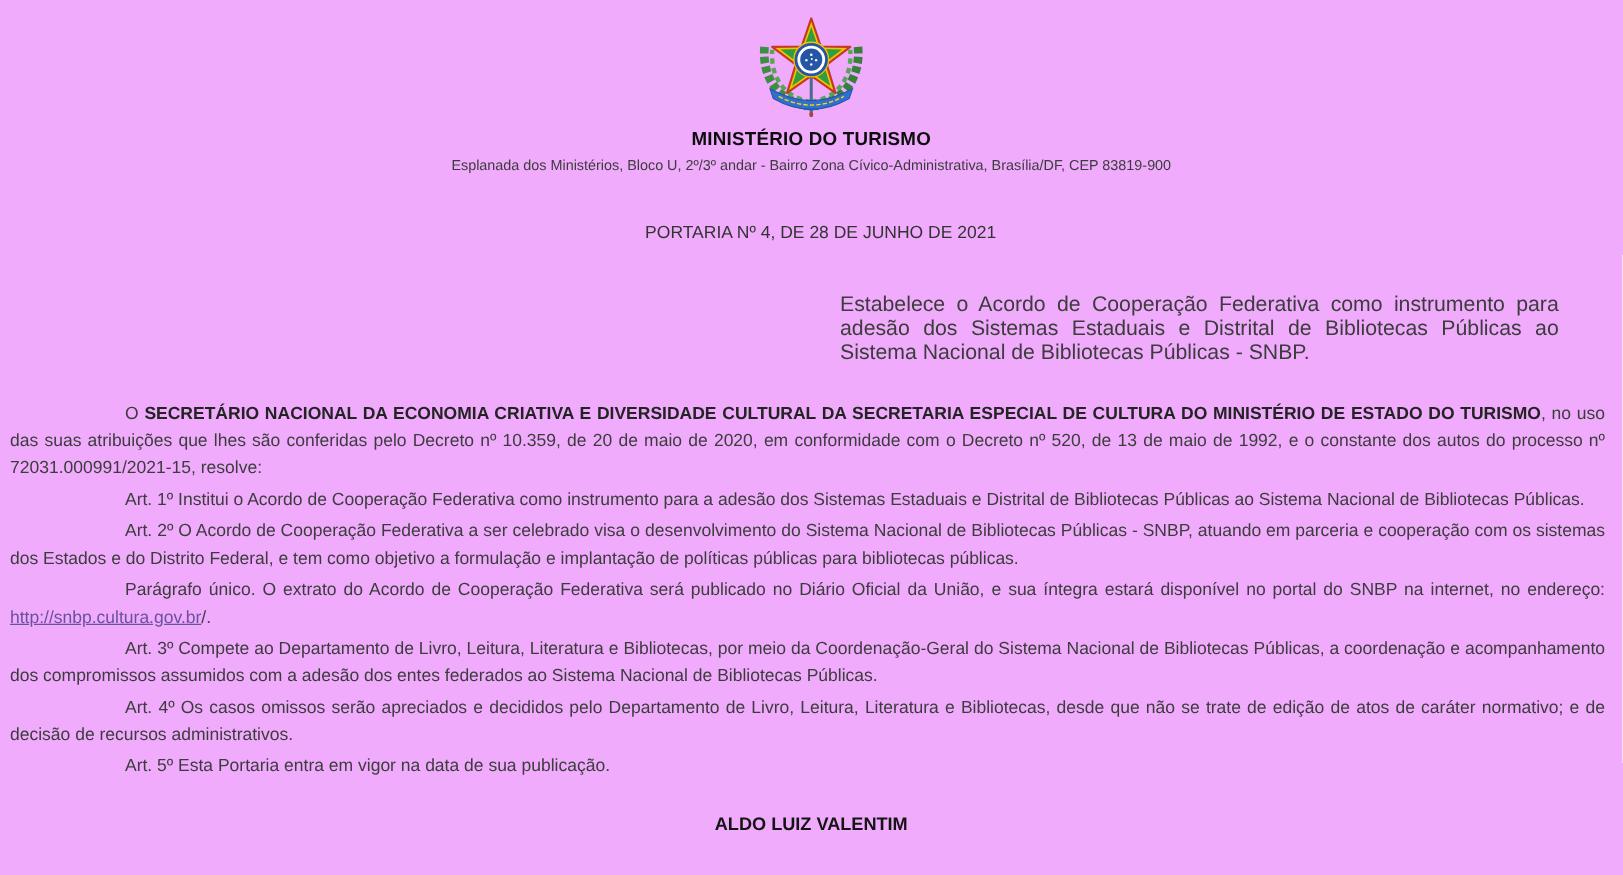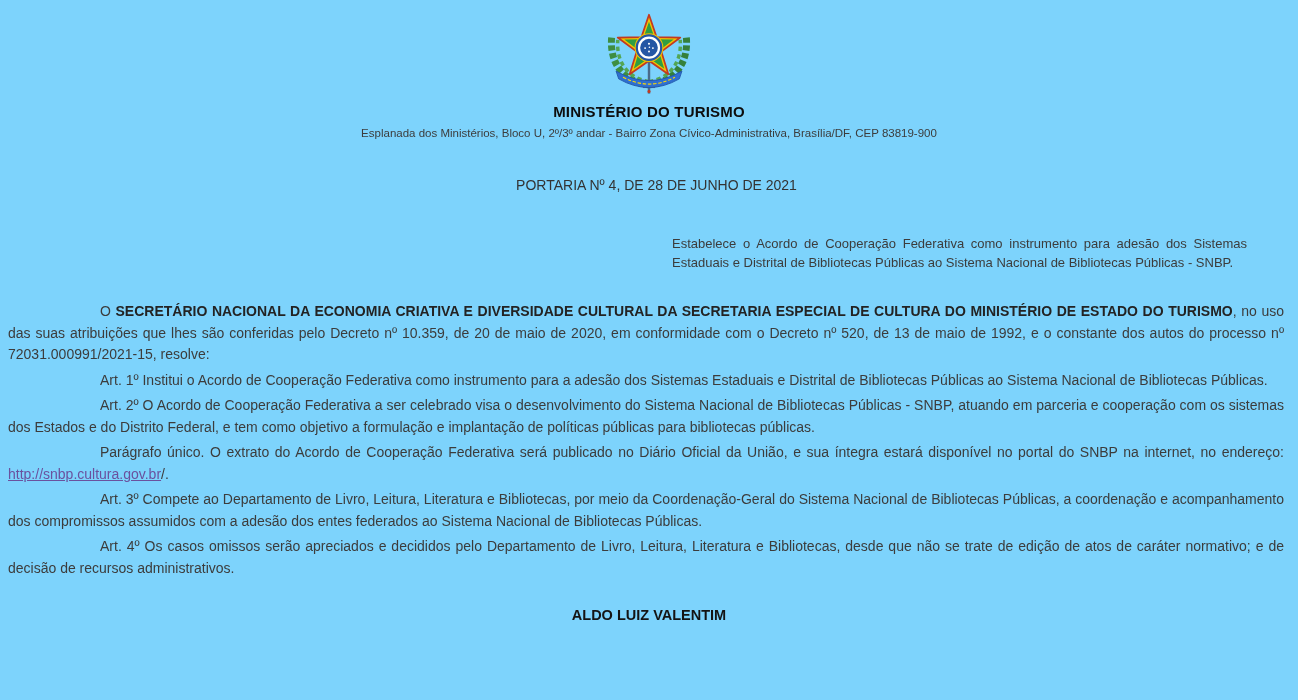--- a/index.html
+++ b/index.html
@@ -1,20 +1,20 @@
 <!DOCTYPE html>
 <html><head>
 <meta charset="utf-8">
 <style>
   html, body { margin: 0; padding: 0; background: #ffffff; }
   .page {
     position: relative;
     width: 1298px;
     height: 700px;
-    background: #7dd3fc;
+    background: #f0abfc;
     overflow: hidden;
     font-family: "Liberation Sans", sans-serif;
     color: #3c3c3c;
   }
   .doc-header { text-align: center; }
   .emblem { display: block; margin: 8px auto 0 auto; }
   .h-ministry {
     margin-top: 6px;
     font-size: 15px;
     font-weight: bold;
@@ -46,21 +46,21 @@
     margin-top: 37px;
     text-align: center;
     font-size: 14px;
     color: #333333;
     line-height: 17px;
     padding-left: 15px;
   }
   .epigraph {
     margin: 40px 0 0 672px;
     width: 575px;
-    font-size: 13px;
+    font-size: 17px;
     line-height: 19px;
     text-align: justify;
     color: #3c3c3c;
   }
   .doc-body { margin: 29px 14px 0 8px; }
   .para {
     margin: 0 0 4px 0;
     font-size: 14px;
     line-height: 21.5px;
     text-align: justify;
@@ -127,17 +127,18 @@
     <p class="para">Art. 1º Institui o Acordo de Cooperação Federativa como instrumento para a adesão dos Sistemas Estaduais e Distrital de Bibliotecas Públicas ao Sistema Nacional de Bibliotecas Públicas.</p>
 
     <p class="para">Art. 2º O Acordo de Cooperação Federativa a ser celebrado visa o desenvolvimento do Sistema Nacional de Bibliotecas Públicas - SNBP, atuando em parceria e cooperação com os sistemas dos Estados e do Distrito Federal, e tem como objetivo a formulação e implantação de políticas públicas para bibliotecas públicas.</p>
 
     <p class="para"><span>Parágrafo único. O extrato do Acordo de Cooperação Federativa será publicado no Diário Oficial da União, e sua íntegra estará disponível no portal do SNBP na internet, no endereço: </span><a class="doc-link" href="#">http://snbp.cultura.gov.br</a><span>/.</span></p>
 
     <p class="para">Art. 3º Compete ao Departamento de Livro, Leitura, Literatura e Bibliotecas, por meio da Coordenação-Geral do Sistema Nacional de Bibliotecas Públicas, a coordenação e acompanhamento dos compromissos assumidos com a adesão dos entes federados ao Sistema Nacional de Bibliotecas Públicas.</p>
 
     <p class="para">Art. 4º Os casos omissos serão apreciados e decididos pelo Departamento de Livro, Leitura, Literatura e Bibliotecas, desde que não se trate de edição de atos de caráter normativo; e de decisão de recursos administrativos.</p>
 
+    <p class="para">Art. 5º Esta Portaria entra em vigor na data de sua publicação.</p>
   </div>
 
   <div class="signature">ALDO LUIZ VALENTIM</div>
 
 </div>
 
 </body></html>

